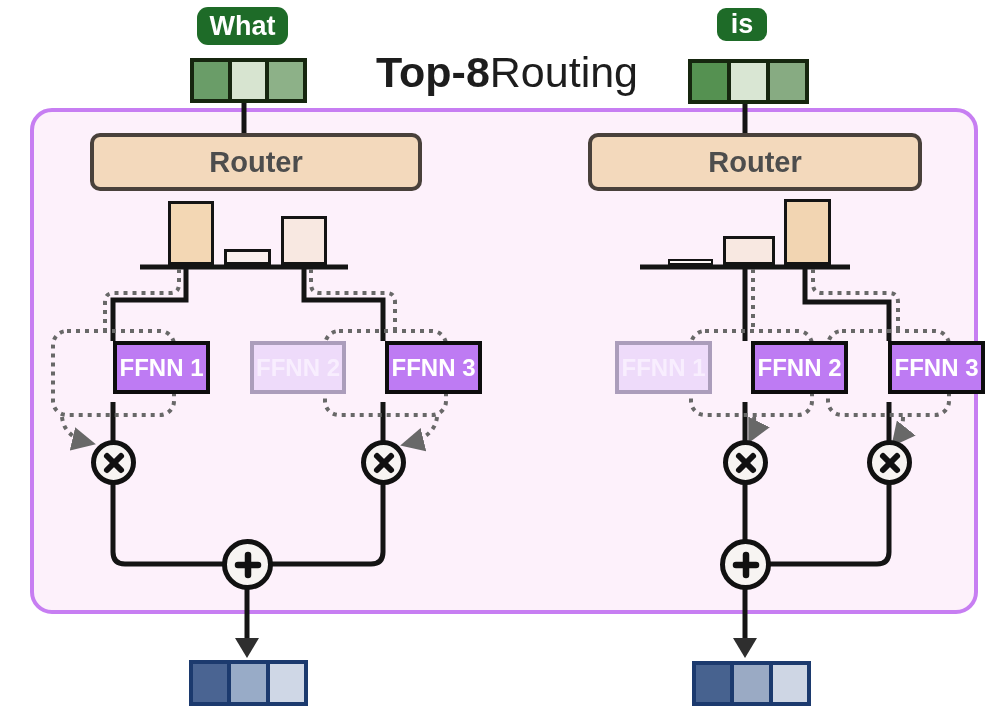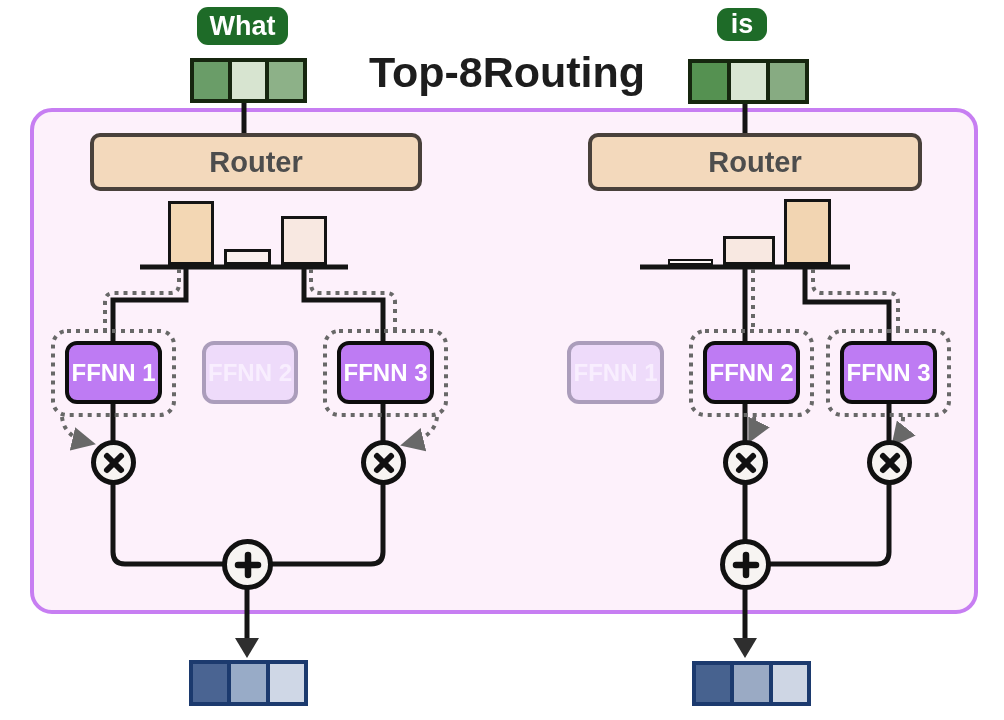--- a/index.html
+++ b/index.html
@@ -3,21 +3,21 @@
 <meta charset="utf-8">
 <style>
   html,body{margin:0;padding:0;background:#fff;}
   .canvas{position:relative;width:1004px;height:720px;background:#ffffff;overflow:hidden;
           font-family:"Liberation Sans",sans-serif;}
 
   
   .title{position:absolute;left:320px;top:48px;width:374px;text-align:center;
          font-size:43px;color:#1d1d1d;white-space:nowrap;}
   .title .b{font-weight:700;}
-  .title .r{font-weight:700;margin-left:0;}
+  .title .r{font-weight:400;margin-left:0;}
 
   
   .token{position:absolute;background:#1e6b28;color:#fff;font-weight:700;
          border-radius:11px;display:flex;align-items:center;justify-content:center;
          font-size:27px;}
 
   
   .embed{position:absolute;display:flex;gap:4px;border-style:solid;border-width:4px;}
   .embed .cell{flex:1;}
   .embed.green{border-color:#16260f;background:#16260f;}
@@ -31,23 +31,23 @@
   .router{position:absolute;height:50px;background:#f3d9bc;border:4px solid #49413b;
           border-radius:10px;display:flex;align-items:center;justify-content:center;
           font-size:29px;font-weight:700;color:#4d4d4d;}
 
   
   .chart{position:absolute;height:68px;}
   .bar{position:absolute;bottom:2px;border:3px solid #141414;box-sizing:border-box;}
   .bar.thin{border-width:2px;}
 
   
-  .expert{position:absolute;width:97px;height:63px;border-radius:12px;box-sizing:border-box;
+  .expert{position:absolute;width:97px;height:53px;border-radius:0;box-sizing:border-box;
           display:flex;align-items:center;justify-content:center;font-size:24px;font-weight:700;
-          background:#eedbfa;border:4px solid #ab9dbb;color:#f8eefe;}
+          background:#eedbfa;border:4px solid #ab9dbb;color:#f8eefe;margin-left:48px;}
   .expert.active{background:#be7bf3;border:4px solid #0d0d0d;color:#ffffff;}
 
   
   .op{position:absolute;border-radius:50%;background:#f7f4f2;border:5px solid #111;
       box-sizing:border-box;display:flex;align-items:center;justify-content:center;}
   .op.mul{width:45px;height:45px;}
   .op.add{width:51px;height:51px;}
   .op svg{display:block;}
 
   svg.overlay{position:absolute;left:0;top:0;z-index:1;}
@@ -108,21 +108,21 @@
       <path d="M754 417 Q755 430 751 438" marker-end="url(#da)"></path>
       <path d="M903 417 Q903 432 895 442" marker-end="url(#da)"></path>
     </g>
   </svg>
 
   <div class="title">
     <span class="b">Top-8</span><span class="r">Routing</span>
   </div>
 
   <div class="token layer2" style="left:197px;top:7px;width:91px;height:38px;">What</div>
-  <div class="token layer2" style="left:717px;top:8px;width:50px;height:33px;">is</div>
+  <div class="token layer2" style="left:717px;top:8px;width:50px;height:33px;border-radius:9px;">is</div>
 
   <div class="embed green layer2" style="left:190px;top:58px;width:109px;height:37px;">
     <div class="cell" style="background-color: rgb(106, 157, 104);"></div>
     <div class="cell" style="background-color: rgb(215, 228, 208);"></div>
     <div class="cell" style="background-color: rgb(141, 177, 136);"></div>
   </div>
   <div class="embed green layer2" style="left:688px;top:59px;width:113px;height:37px;">
     <div class="cell" style="background-color: rgb(85, 145, 81);"></div>
     <div class="cell" style="background-color: rgb(217, 230, 211);"></div>
     <div class="cell" style="background-color: rgb(135, 171, 130);"></div>

